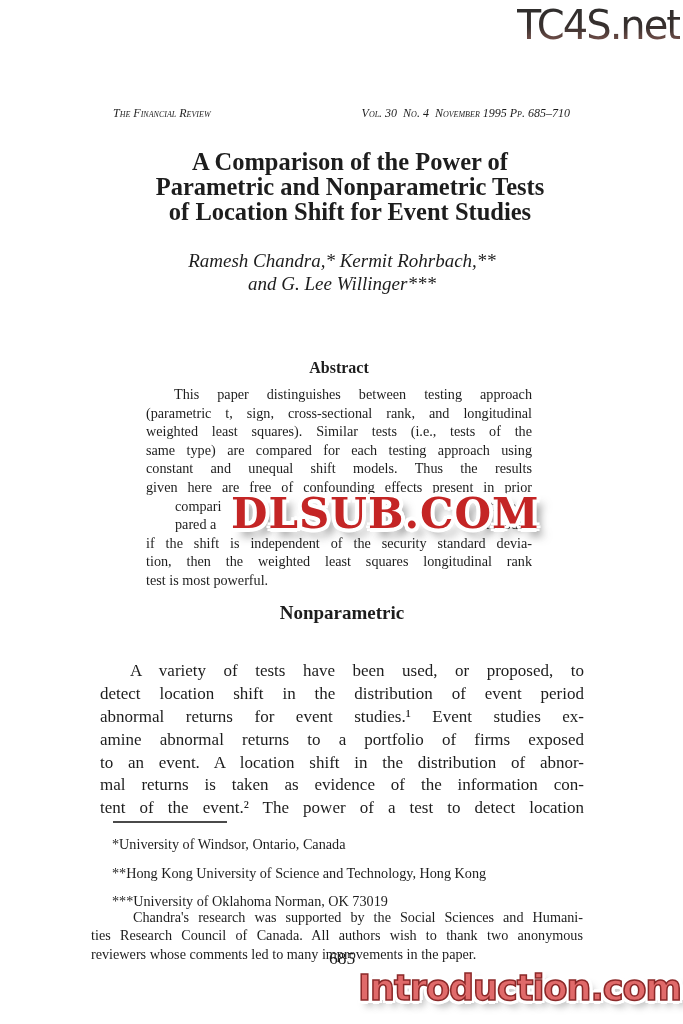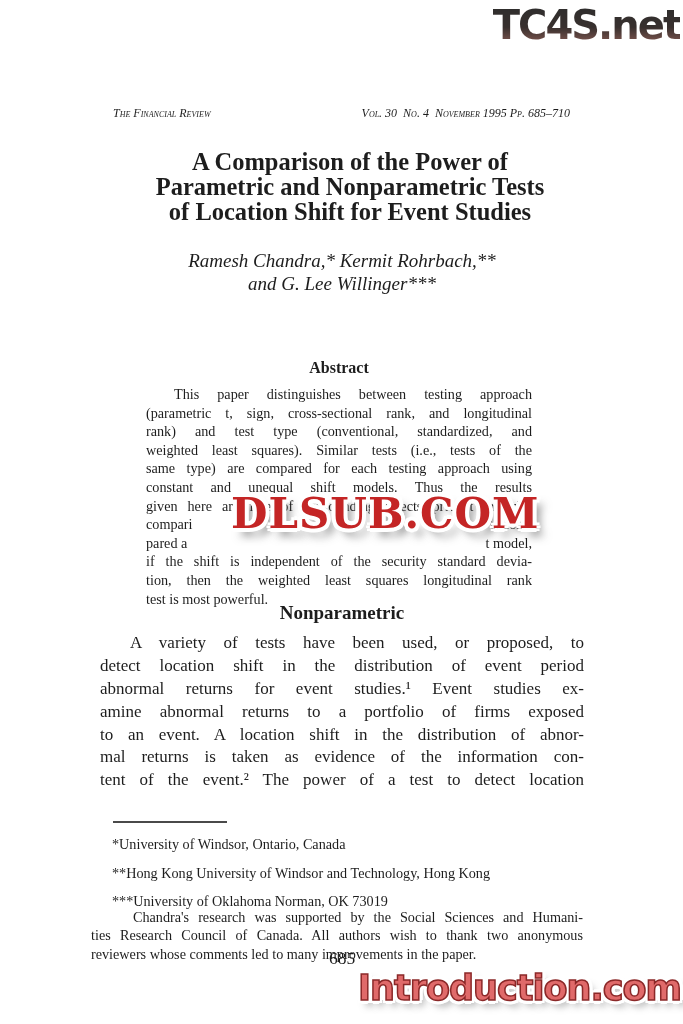--- a/index.html
+++ b/index.html
@@ -4,21 +4,21 @@
 <style>
   html,body { margin:0; padding:0; background:#ffffff; }
   .page {
     position:relative; width:683px; height:1024px; background:#ffffff;
     overflow:hidden; font-family:"Liberation Serif", serif; color:#1d1d1d;
   }
 
   
   .wm-tc4s {
     position:absolute; top:2px; right:3px;
-    font-family:"DejaVu Sans", sans-serif; font-weight:bold;
+    font-family:"DejaVu Sans", sans-serif; font-weight:normal;
     font-size:40px; letter-spacing:-2px; line-height:46px;
     background:linear-gradient(180deg,#2d2d2d 0%,#38302e 55%,#936058 100%);
     -webkit-background-clip:text; background-clip:text; color:transparent;
   }
 
   
   .journal-line {
     position:absolute; top:106px; left:113px; width:457px;
     display:flex; justify-content:space-between;
     font-style:italic; font-variant:small-caps; font-size:12px; white-space:pre;
@@ -40,21 +40,21 @@
     position:absolute; top:359px; left:146px; width:386px;
     text-align:center; font-weight:bold; font-size:16px;
   }
   .abstract {
     position:absolute; top:385px; left:146px; width:386px;
     font-size:14.2px; line-height:18.6px;
   }
   .aline { text-align:justify; text-align-last:justify; height:18.6px; overflow:hidden; }
   .aline.indent { text-indent:28px; }
   .aline.last { text-align-last:left; }
-  .aline.split { display:flex; justify-content:space-between; }
+  .aline.split { display:flex; justify-content:space-between;margin-left:29px; }
 
   
   .wm-dlsub {
     position:absolute; top:489px; left:199px;
     font-family:"DejaVu Serif", serif; font-weight:bold;
     font-size:42px; letter-spacing:1px; color:#c42525;
     text-shadow:
       -3px -3px 0 #fff, 3px -3px 0 #fff, -3px 3px 0 #fff, 3px 3px 0 #fff,
       -4px 0 0 #fff, 4px 0 0 #fff, 0 -4px 0 #fff, 0 4px 0 #fff,
       7px 8px 9px rgba(60,60,60,0.55);
@@ -63,21 +63,21 @@
 
   .intro-heading {
     position:absolute; top:602px; left:100px; width:484px;
     text-align:center; font-weight:bold; font-size:19px;
   }
   .intro {
     position:absolute; top:632px; left:100px; width:484px;
     font-size:17px; line-height:22.9px;
   }
   .iline { text-align:justify; text-align-last:justify; height:22.9px; overflow:hidden; }
-  .iline.indent { text-indent:30px; }
+  .iline.indent { text-indent:30px;margin-top:28px; }
 
   .fn-rule { position:absolute; top:821px; left:113px; width:114px; height:2px; background:#4a4a4a; }
 
   .affiliations { position:absolute; top:836px; left:112px; width:470px; font-size:14.2px; }
   .affil { margin-bottom:11.5px; }
 
   .ack { position:absolute; top:908px; left:91px; width:492px; font-size:14.2px; line-height:18.4px; }
   .ackline { text-align:justify; text-align-last:justify; height:18.4px; overflow:hidden; }
   .ackline.indent { text-indent:42px; }
   .ackline.last { text-align-last:left; }
@@ -117,21 +117,20 @@
   <div class="authors">
     <span>Ramesh Chandra,* Kermit Rohrbach,**</span>
     <span>and G. Lee Willinger***</span>
   </div>
 
   <div class="abstract-heading">Abstract</div>
 
   <div class="abstract">
     <div class="aline indent">This paper distinguishes between testing approach</div>
     <div class="aline">(parametric t, sign, cross-sectional rank, and longitudinal</div>
-    <div class="aline">rank) and test type (conventional, standardized, and</div>
     <div class="aline">weighted least squares). Similar tests (i.e., tests of the</div>
     <div class="aline">same type) are compared for each testing approach using</div>
     <div class="aline">constant and unequal shift models. Thus the results</div>
     <div class="aline">given here are free of confounding effects present in prior</div>
     <div class="aline split">
       <span>compari</span>
       <span>ts com-</span>
     </div>
     <div class="aline split">
       <span>pared a</span>
@@ -153,21 +152,21 @@
     <div class="iline">amine abnormal returns to a portfolio of firms exposed</div>
     <div class="iline">to an event. A location shift in the distribution of abnor-</div>
     <div class="iline">mal returns is taken as evidence of the information con-</div>
     <div class="iline">tent of the event.² The power of a test to detect location</div>
   </div>
 
   <div class="fn-rule"></div>
 
   <div class="affiliations">
     <div class="affil">*University of Windsor, Ontario, Canada</div>
-    <div class="affil">**Hong Kong University of Windsor and Technology, Hong Kong</div>
+    <div class="affil">**Hong Kong University of Science and Technology, Hong Kong</div>
     <div class="affil">***University of Oklahoma Norman, OK 73019</div>
   </div>
 
   <div class="ack">
     <div class="ackline indent">Chandra's research was supported by the Social Sciences and Humani-</div>
     <div class="ackline">ties Research Council of Canada. All authors wish to thank two anonymous</div>
     <div class="ackline last">reviewers whose comments led to many improvements in the paper.</div>
   </div>
 
   <div class="page-number">685</div>

